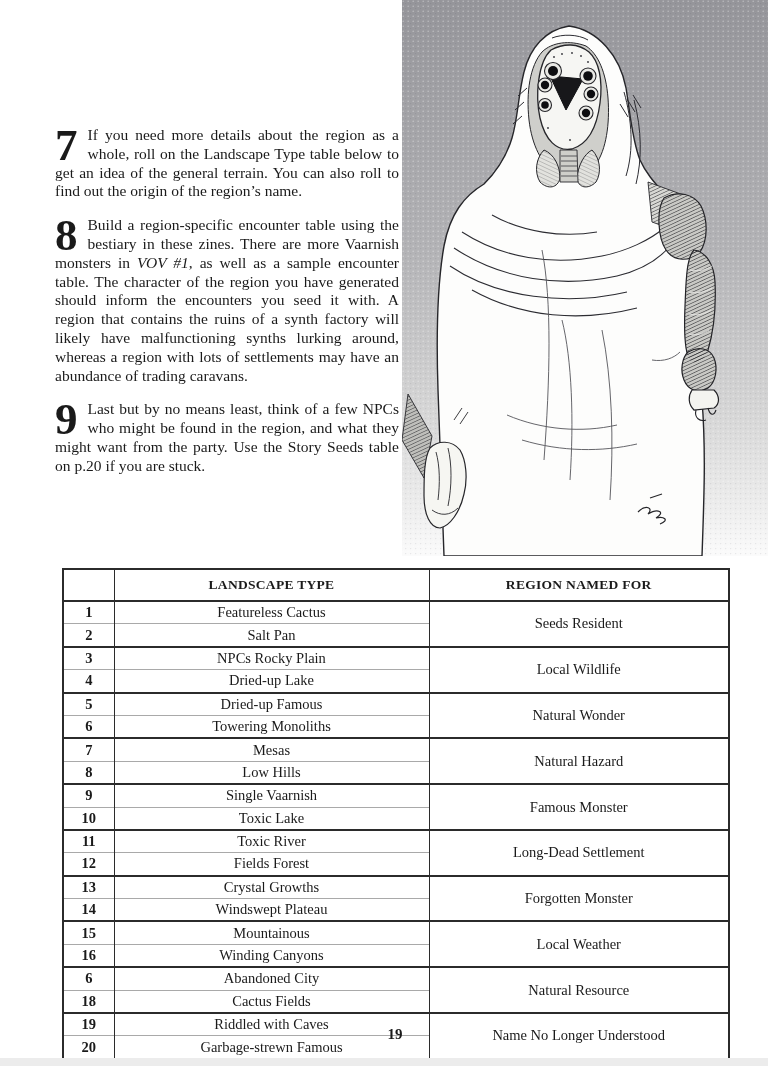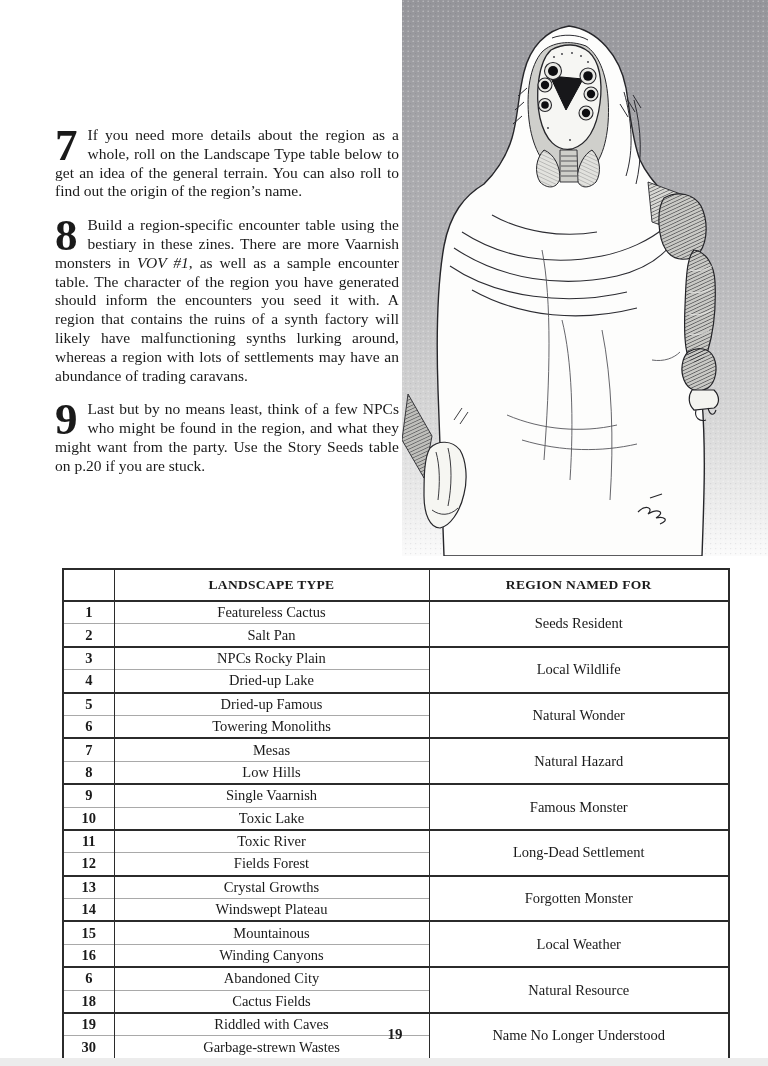--- a/index.html
+++ b/index.html
@@ -320,21 +320,21 @@
     <tr class="group-mid">
       <td class="num">18</td>
       <td>Cactus Fields</td>
     </tr>
     <tr class="group-start">
       <td class="num">19</td>
       <td>Riddled with Caves</td>
       <td rowspan="2">Name No Longer Understood</td>
     </tr>
     <tr class="group-mid">
-      <td class="num">30</td>
-      <td>Garbage-strewn Wastes</td>
+      <td class="num">20</td>
+      <td>Garbage-strewn Famous</td>
     </tr>
   </tbody>
     </table>
 </div>
 
 <div class="page-number">19</div>
 <div class="bottom-strip"></div>
 
 </body></html>

